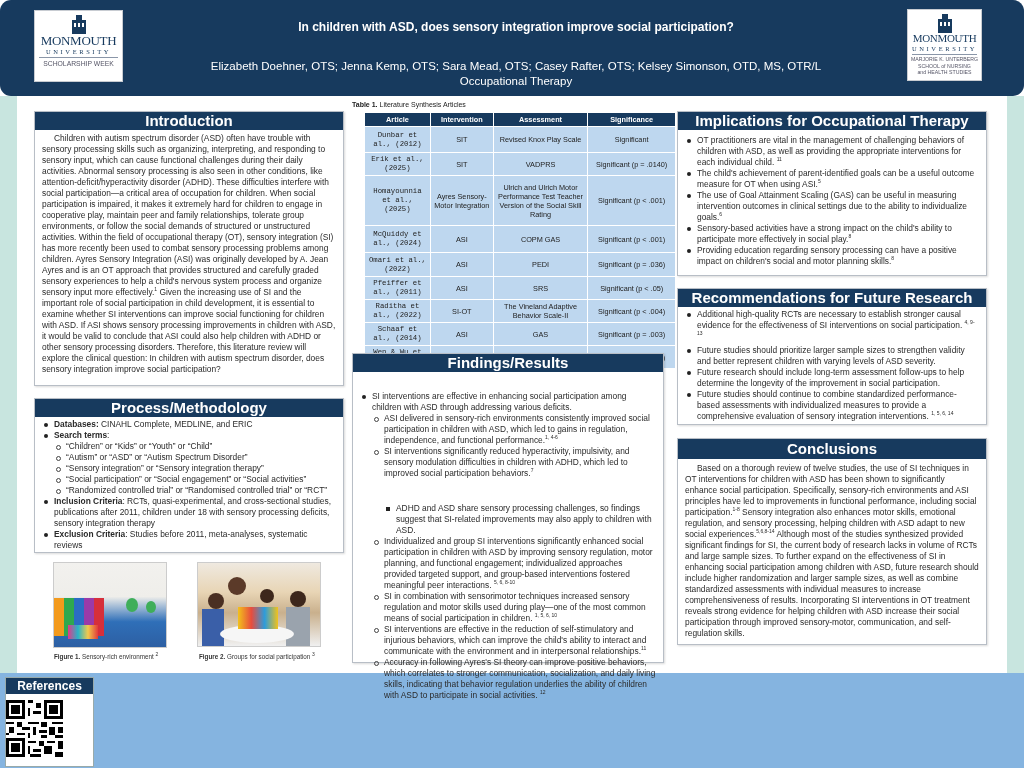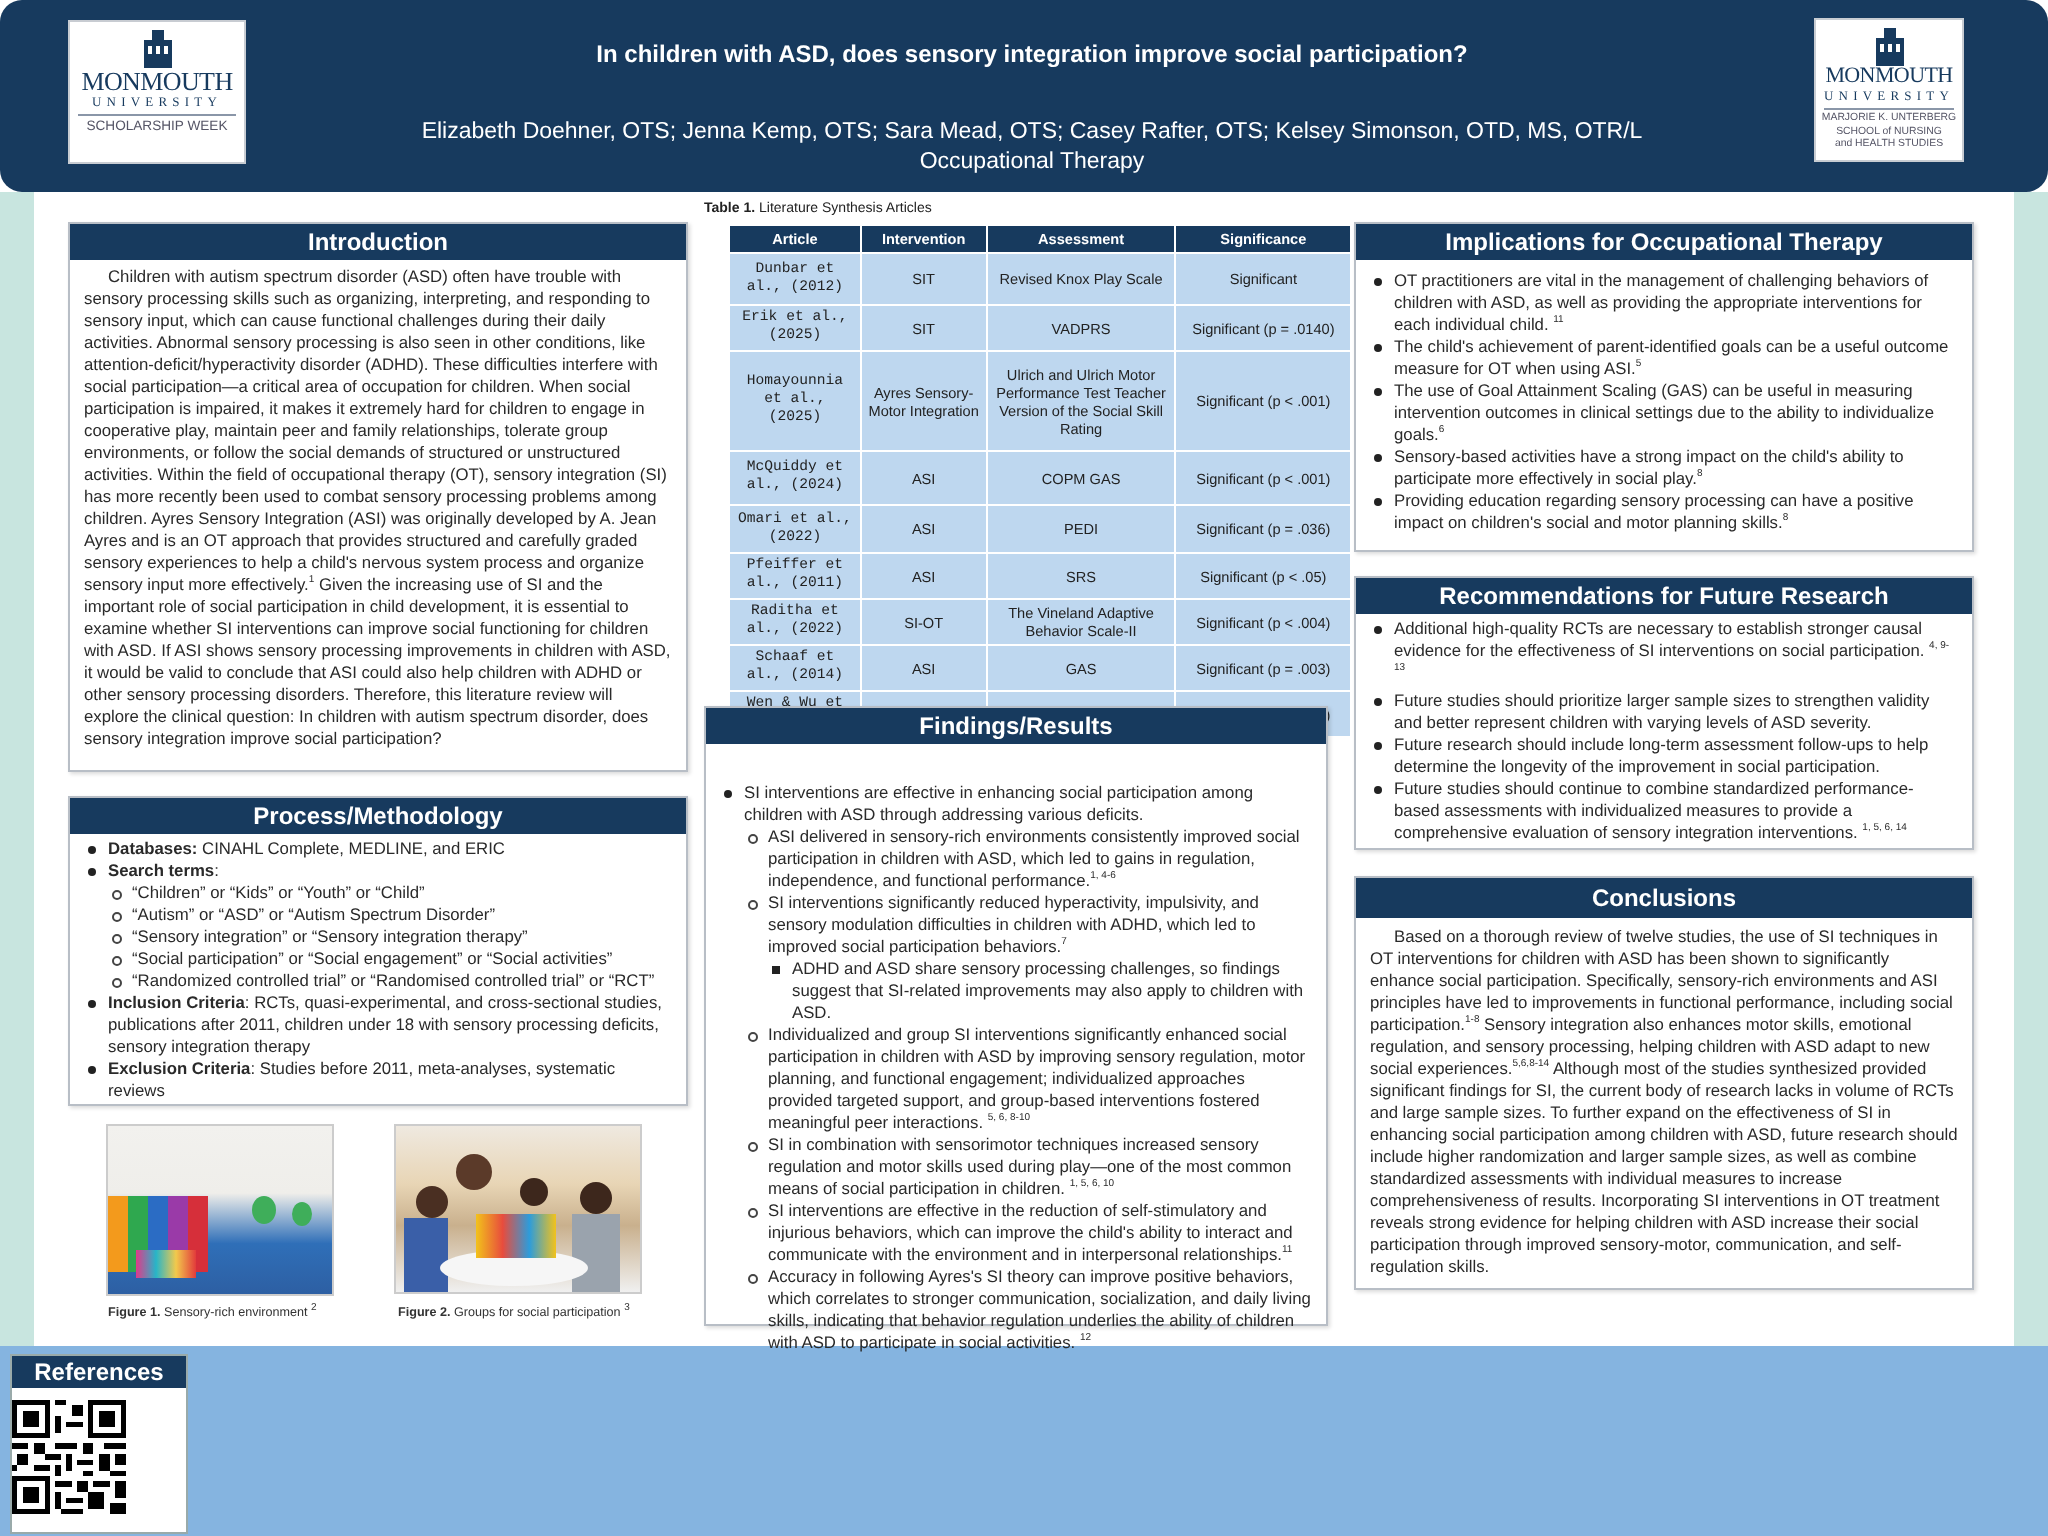--- a/index.html
+++ b/index.html
@@ -20,32 +20,32 @@
   .title { position: absolute; left: 140px; top: 20px; width: 752px; text-align: center; color: #ffffff; font-weight: bold; font-size: 12px; }
   .authors { position: absolute; left: 140px; top: 59px; width: 752px; text-align: center; color: #ffffff; font-size: 11.5px; line-height: 15px; }
 
   .side-strip { position: absolute; top: 96px; width: 17px; height: 577px; background: #c8e5df; }
   .side-left { left: 0; }
   .side-right { left: 1007px; }
 
   .footer { position: absolute; left: 0; top: 673px; width: 1024px; height: 95px; background: #85b4e0; }
 
   .panel { position: absolute; background: #fff; border: 1px solid #b8bec6; box-shadow: 1px 1px 2px rgba(0,0,0,0.15); }
-  .panel-head { background: #173a5e; color: #fff; font-weight: bold; font-size: 12px; text-align: center; height: 18px; line-height: 18px; }
+  .panel-head { background: #173a5e; color: #fff; font-weight: bold; font-size: 15px; text-align: center; height: 18px; line-height: 18px; }
   .panel-body { font-size: 8.4px; line-height: 11px; color: #2a2a2a; padding: 3px 7px 4px 7px; }
   .panel-body p { text-indent: 12px; }
   sup { font-size: 5px; vertical-align: super; line-height: 0; }
 
   ul.l1 { list-style: none; }
   ul.l1 > li { position: relative; padding-left: 12px; }
   ul.l1 > li::before { content: ""; position: absolute; left: 2px; top: 3.5px; width: 4px; height: 4px; border-radius: 50%; background: #222; }
   ul.l2 { list-style: none; }
   ul.l2 > li { position: relative; padding-left: 12px; }
   ul.l2 > li::before { content: ""; position: absolute; left: 2px; top: 3.5px; width: 3px; height: 3px; border-radius: 50%; border: 1px solid #444; }
-  ul.l3 { list-style: none; }
+  ul.l3 { list-style: none; margin-top: 24px; }
   ul.l3 > li { position: relative; padding-left: 12px; }
   ul.l3 > li::before { content: ""; position: absolute; left: 2px; top: 3.5px; width: 4px; height: 4px; background: #222; }
   b { font-weight: bold; }
 
   .table-caption { position: absolute; left: 352px; top: 101px; font-size: 7px; color: #222; }
   .table-caption b { font-weight: bold; }
   table.lit { position: absolute; left: 364px; top: 112px; width: 312px; border-collapse: collapse; font-size: 7.3px; color: #222; }
   table.lit th { background: #173a5e; color: #fff; font-weight: bold; height: 14px; text-align: center; border: 1px solid #ffffff; }
   table.lit td { background: #bed7ef; border: 1px solid #ffffff; text-align: center; vertical-align: middle; padding: 2px 3px; line-height: 9px; }
   table.lit td.art { text-align: center; font-family: Liberation Mono, monospace; }

